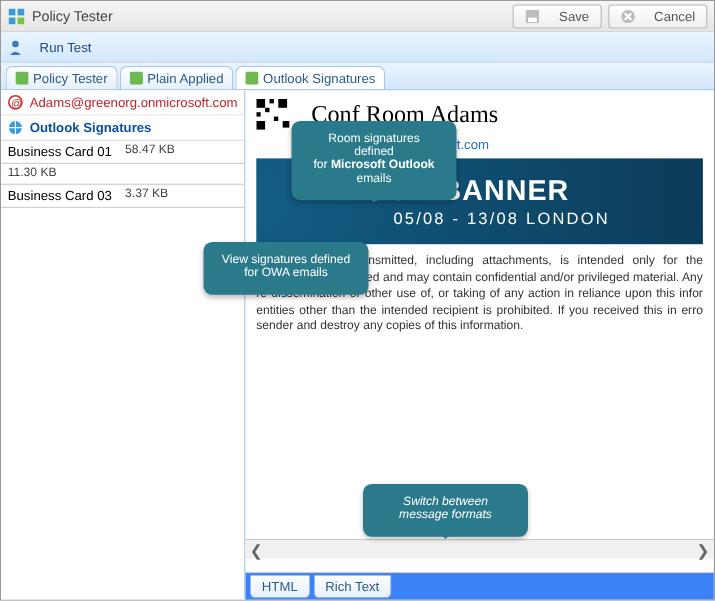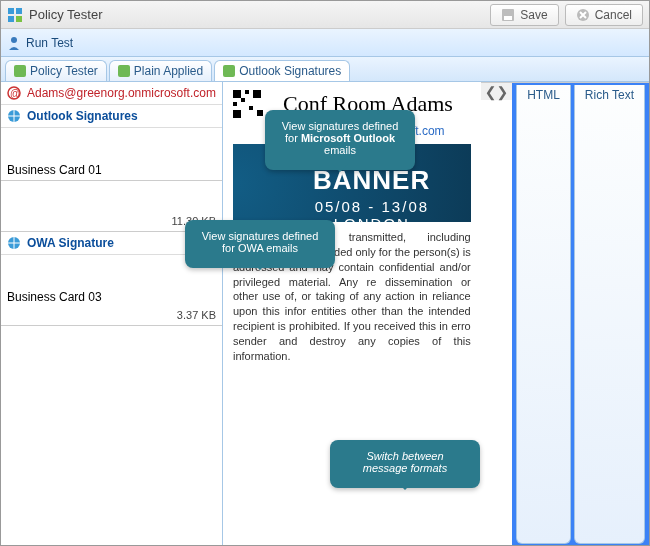--- a/index.html
+++ b/index.html
@@ -1,36 +1,36 @@
 <!DOCTYPE html>
 <html><head>
 <meta charset="utf-8">
 <style>
 * { box-sizing: border-box; margin: 0; padding: 0; }
 body { font-family: "Segoe UI", Tahoma, sans-serif; font-size: 12px; background: #fff; width: 650px; height: 546px; overflow: hidden; border: 1px solid #999; }
 .titlebar { height: 28px; background: linear-gradient(#f5f5f5,#e6e6e6); display: flex; align-items: center; padding: 0 6px; border-bottom: 1px solid #ccc; }
 .titlebar .icon { width: 16px; height: 16px; margin-right: 6px; }
 .titlebar .title { font-size: 13px; color: #444; flex: 1; }
-.tb-btn { background: linear-gradient(#fff,#eee); border: 1px solid #bbb; border-radius: 3px; padding: 3px 10px; margin-left: 6px; display: flex; align-items: center; gap: 5px; cursor: pointer; font-size: 12px; color: #555; }
+.tb-btn { background: linear-gradient(#fff,#eee); border: 1px solid #bbb; border-radius: 3px; padding: 3px 10px; margin-left: 6px; display: flex; align-items: center; gap: 17px; cursor: pointer; font-size: 12px; color: #555; }
 .toolbar { height: 28px; background: linear-gradient(#eaf4ff,#d3e8ff); display: flex; align-items: center; padding: 0 6px; border-bottom: 1px solid #a6c7e6; }
-.tb-link { display: flex; align-items: center; gap: 5px; cursor: pointer; color: #1a4a7a; font-size: 12px; justify-content: space-between; }
+.tb-link { display: flex; align-items: center; gap: 15px; cursor: pointer; color: #1a4a7a; font-size: 12px; justify-content: space-between; }
 .tb-link .smicon { width: 14px; height: 14px; }
 .tabs-row { display: flex; background: linear-gradient(#eaf4ff,#d4e7fb); border-bottom: 1px solid #a6c7e6; padding: 3px 4px 0; gap: 2px; }
 .tab { background: linear-gradient(#fefeff,#e6f0fc); border: 1px solid #a6c7e6; border-bottom: none; border-radius: 6px 6px 0 0; padding: 3px 8px; display: flex; align-items: center; gap: 4px; font-size: 12px; color: #2a5b8a; cursor: pointer; }
 .tab.active { background: #fff; }
 .body { display: flex; height: calc(546px - 28px - 28px - 26px); }
 .sidebar { width: 222px; border-right: 1px solid #a6c7e6; background: #fff; display: flex; flex-direction: column; }
 .sb-row { padding: 4px 6px; display: flex; align-items: center; gap: 6px; border-bottom: 1px solid #ddd; font-size: 12px; }
 .sb-row.header { font-weight: bold; color: #0b4e9b; background: #fff; }
 .sb-row.email { color: #c0232a; }
 .sb-row .smicon { width: 14px; height: 14px; flex-shrink: 0; }
-.sb-item { display: flex; flex-direction: column; border-bottom: 1px solid #ccc; cursor: pointer; margin-top: 32px; }
+.sb-item { display: flex; flex-direction: row; border-bottom: 1px solid #ccc; cursor: pointer; }
 .sb-item .name { padding: 3px 6px; font-size: 12px; }
 .sb-item .size { padding: 2px 6px 4px; text-align: right; font-size: 11px; color: #444; }
-.main { flex: 1; position: relative; display: flex; flex-direction: row; overflow: hidden; }
+.main { flex: 1; position: relative; display: flex; flex-direction: column; overflow: hidden; gap: 12px; }
 .preview { flex: 1; padding: 8px 10px; overflow: hidden; position: relative; }
 .roomtitle { font-size: 22px; font-family: Georgia, serif; margin-bottom: 6px; display: flex; gap: 8px; align-items: center; }
 .emailline { color: #2a6bc5; font-size: 12px; margin: 4px 0 6px 60px; }
 .banner { width: 100%; height: 78px; background: radial-gradient(circle at left,#125d85,#0c3b58); color: #fff; display: flex; flex-direction: column; justify-content: center; padding-left: 80px; position: relative; }
 .banner .b1 { font-size: 26px; font-weight: bold; letter-spacing: 1px; }
 .banner .b2 { font-size: 15px; text-align: center; padding-right: 40px; letter-spacing: 2px; margin-top: 2px; }
 .disclaimer { font-size: 11px; color: #333; margin-top: 8px; line-height: 1.35; text-align: justify; }
 .scrolltrack { height: 18px; background: #f0f0f0; border-top: 1px solid #ccc; display: flex; align-items: center; justify-content: space-between; padding: 0 4px; }
 .format-tabs { display: flex; padding: 2px 4px; gap: 3px; border-top: 1px solid #ccc; background: #3b82f6; }
 .ftab { border: 1px solid #a6c7e6; border-radius: 0 0 6px 6px; border-top: none; padding: 3px 10px; font-size: 12px; color: #2a5b8a; background: linear-gradient(#fdfefe,#e6f0fc); cursor: pointer; }
@@ -129,32 +129,24 @@
       <span class="smicon">
           <svg width="14" height="14">
             <circle cx="7" cy="7" r="6" fill="#3a9bd8"></circle>
             <path d="M1 7 H13 M7 1 V13" stroke="#fff" stroke-width="1"></path>
           </svg>
         </span>
       <span>Outlook Signatures</span>
     </div>
     <div class="sb-item">
       <div class="name">Business Card 01</div>
+      <div class="size">58.47 KB</div>
     </div>
     <div class="sb-item">
       <div class="size">11.30 KB</div>
-    </div>
-    <div class="sb-row header">
-      <span class="smicon">
-          <svg width="14" height="14">
-            <circle cx="7" cy="7" r="6" fill="#3a9bd8"></circle>
-            <path d="M1 7 H13 M7 1 V13" stroke="#fff" stroke-width="1"></path>
-          </svg>
-        </span>
-      <span>OWA Signature</span>
     </div>
     <div class="sb-item">
       <div class="name">Business Card 03</div>
       <div class="size">3.37 KB</div>
     </div>
   </div>
 
   <div class="main">
     <div class="preview">
       <div class="roomtitle">
@@ -187,18 +179,18 @@
       <span class="arrow">❯</span>
     </div>
     <div class="format-tabs">
       <div class="ftab">HTML</div>
       <div class="ftab">Rich Text</div>
     </div>
   </div>
 </div>
 
 <div class="callout c1">
-  <span>View signatures defined</span><br>
+  <span>Room signatures defined</span><br>
   <span>for </span><b>Microsoft Outlook</b><br>
   <span> emails</span>
 </div>
 <div class="callout c2">View signatures defined for OWA emails</div>
 <div class="callout c3">Switch between message formats</div>
 
 </body></html>

